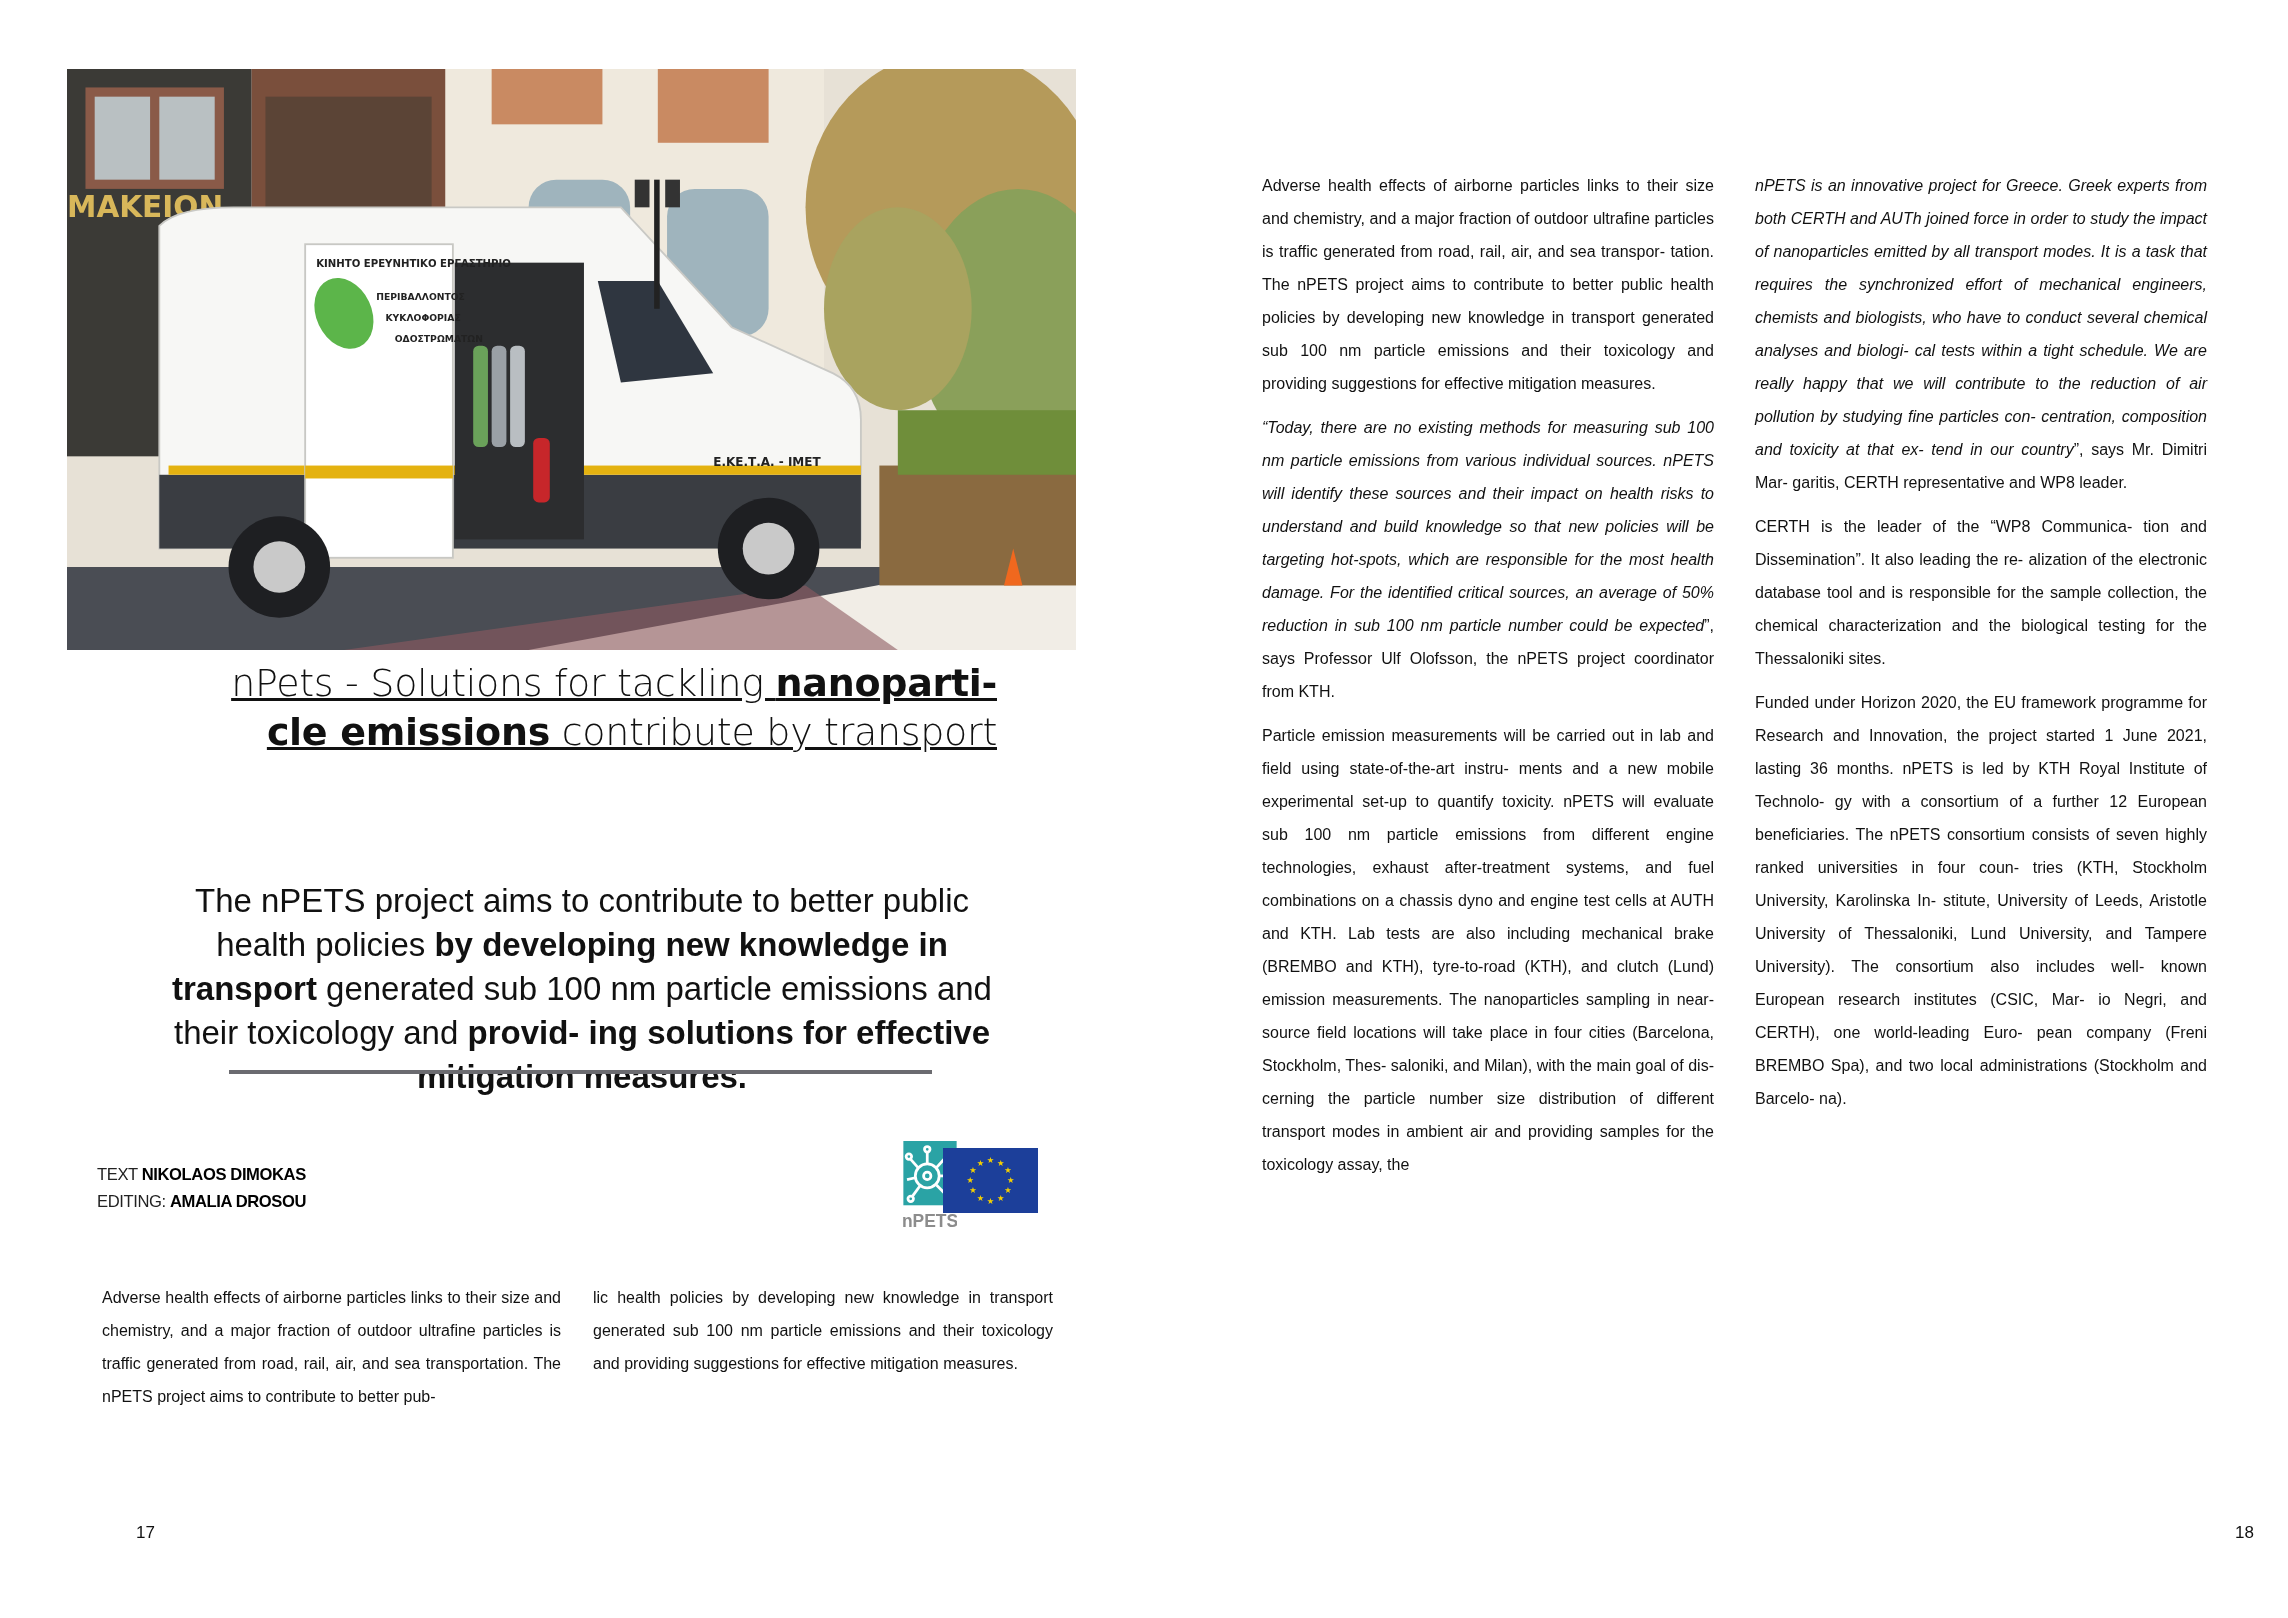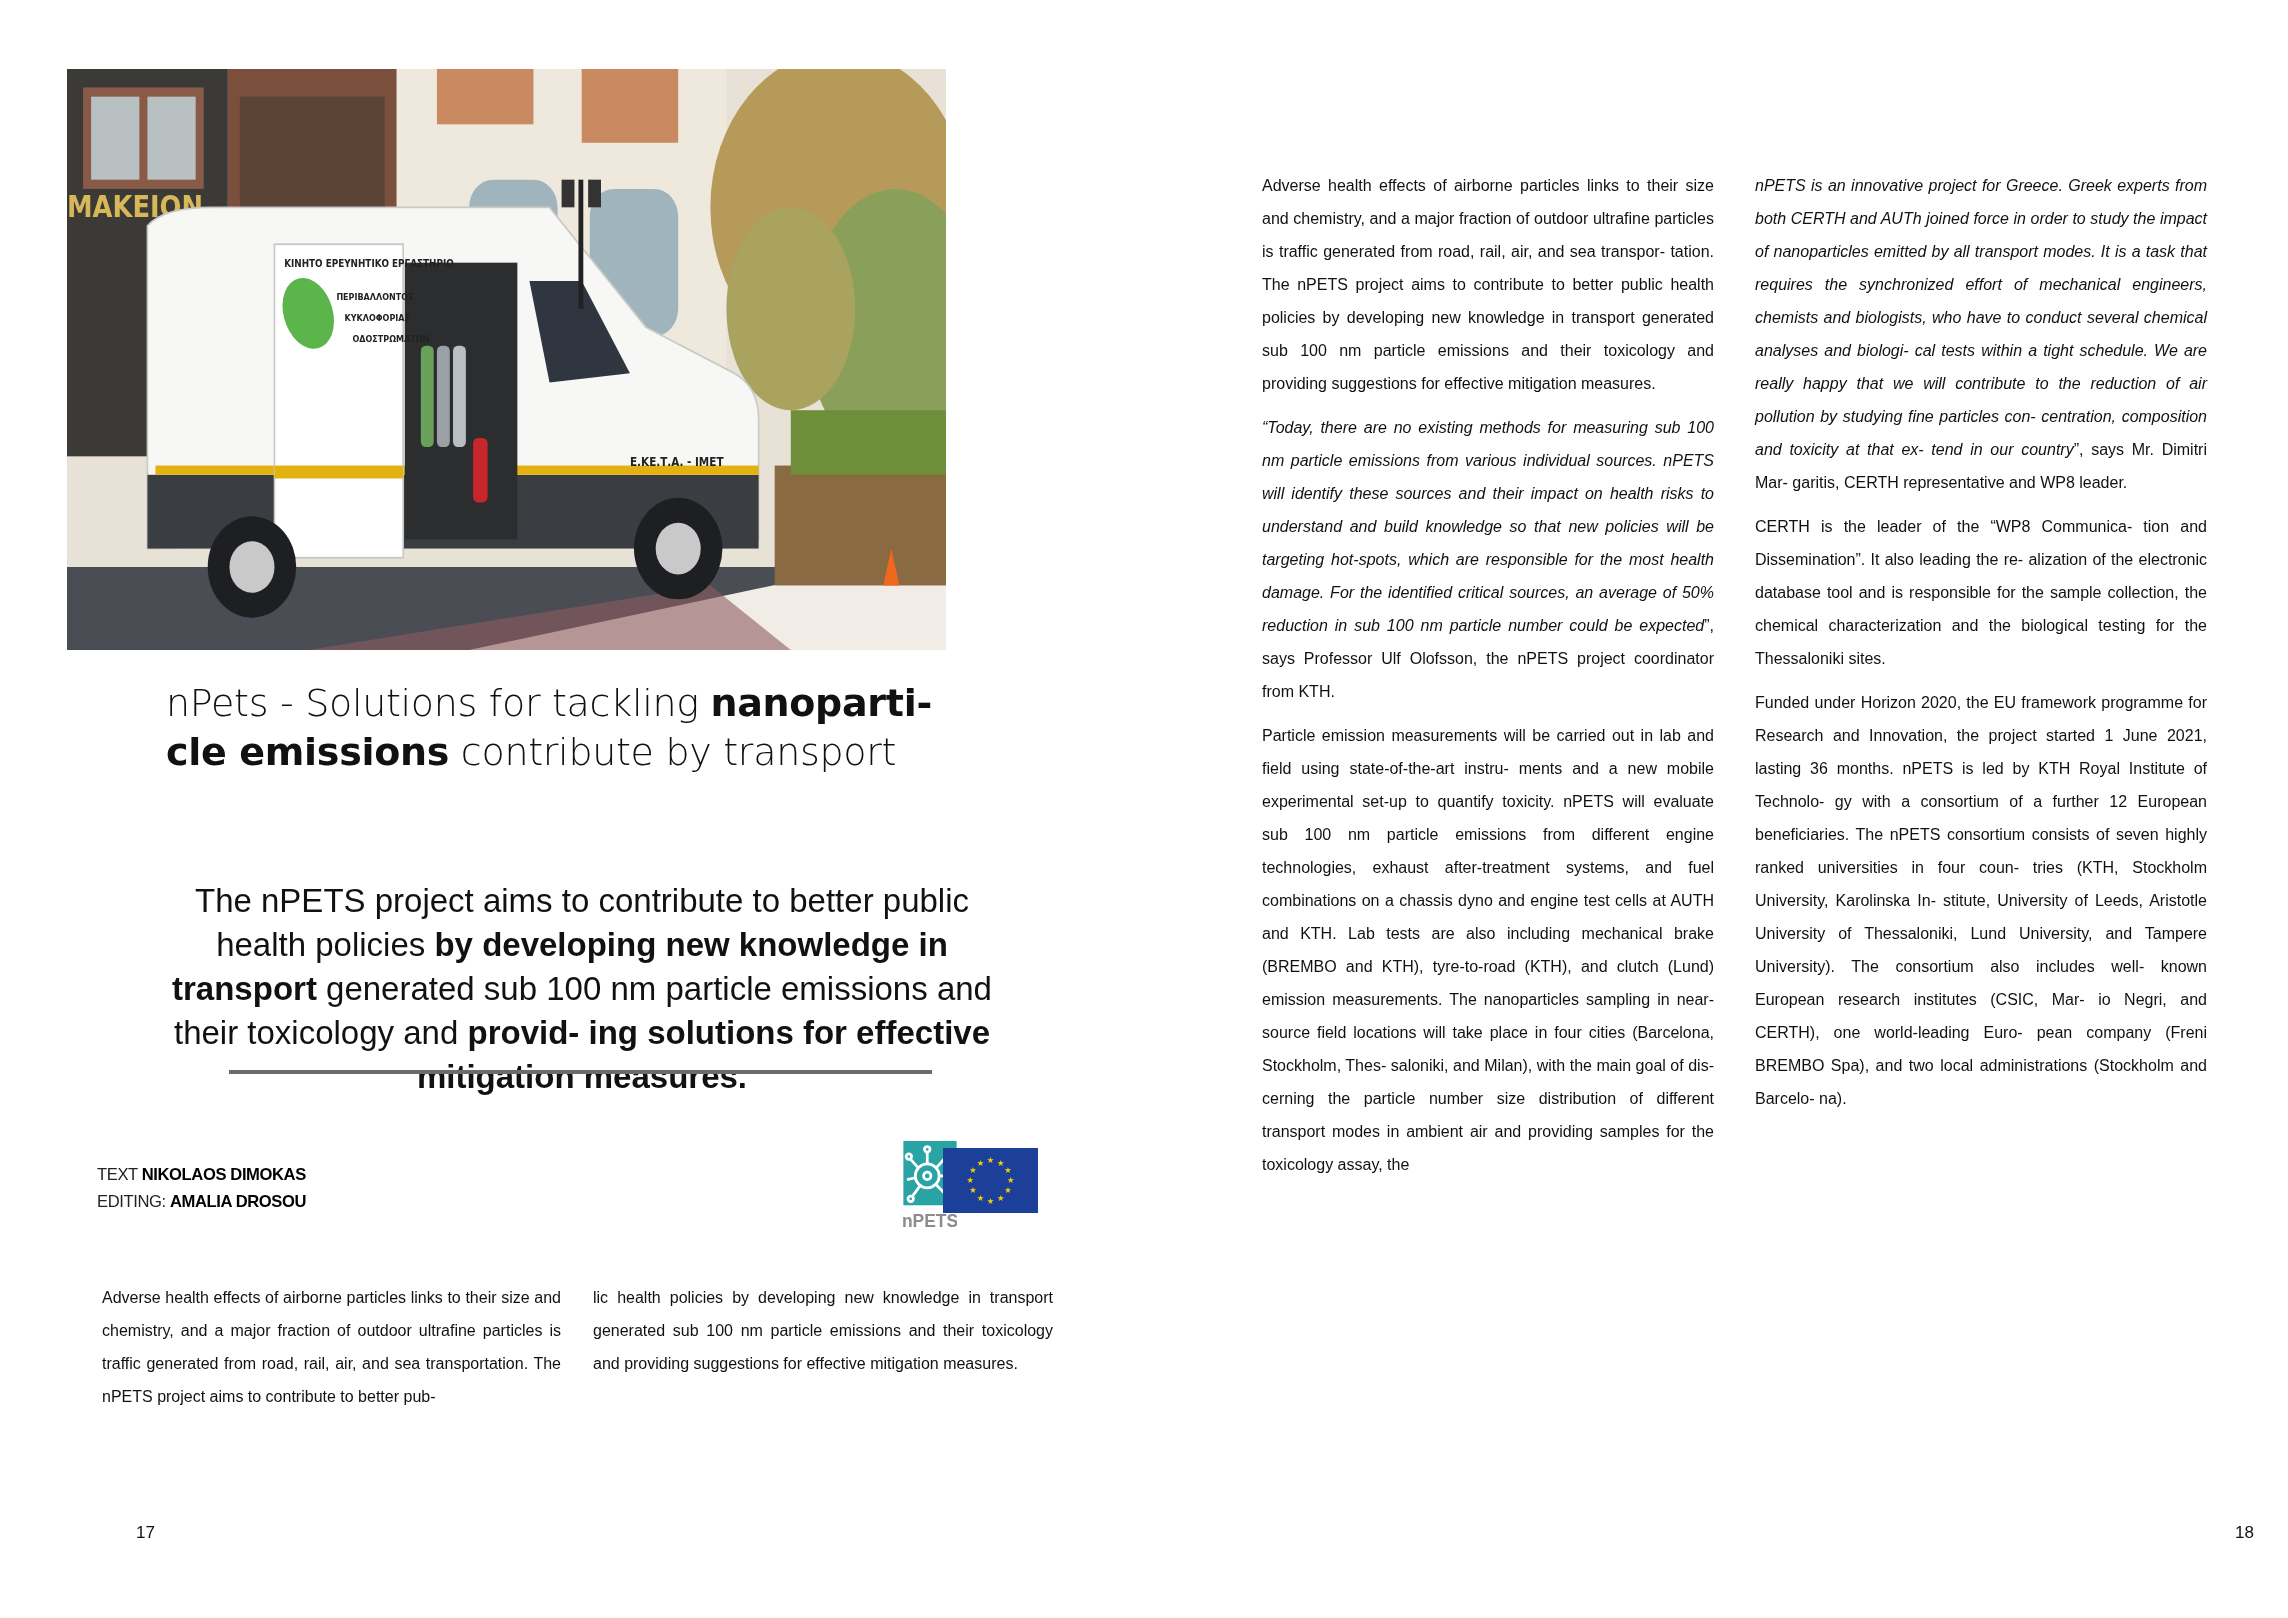--- a/index.html
+++ b/index.html
@@ -1,27 +1,27 @@
 <!DOCTYPE html>
 <html style="font-size:14.8px"><head>
 <meta charset="utf-8">
 <style>
   html, body { margin:0; padding:0; background:#ffffff; }
   body { width:2289px; height:1619px; position:relative; overflow:hidden;
          font-family:"DejaVu Sans", "Liberation Sans", sans-serif; color:#111; }
   .abs { position:absolute; }
 
   
-  #photo { left:67px; top:69px; width:879px; height:581px; overflow:hidden; background:#d9d4cc; }
+  #photo { left:67px; top:69px; width:1009px; height:581px; overflow:hidden; background:#d9d4cc; }
   #photo svg { display:block; width:100%; height:100%; }
 
   
-  #title { left:166px; top:679px; width:831px; text-align:left;
+  #title { left:166px; top:659px; width:831px; text-align:right;
            font-family:"DejaVu Sans", sans-serif; font-size:38px; line-height:49px;
-           font-weight:300; color:#111; letter-spacing:-0.3px; }
+           font-weight:300; color:#111; letter-spacing:-0.3px;text-decoration:underline; }
   #title b { font-weight:700; }
 
   
   #subtitle { left:148px; top:879px; width:868px; text-align:center;
               font-family:"Liberation Sans", sans-serif; font-size:33px; line-height:44px; color:#111; }
   #subtitle b { font-weight:700; }
 
   #divider { left:229px; top:1070px; width:703px; height:3.7px; background:#6b6b70; }
 
   

